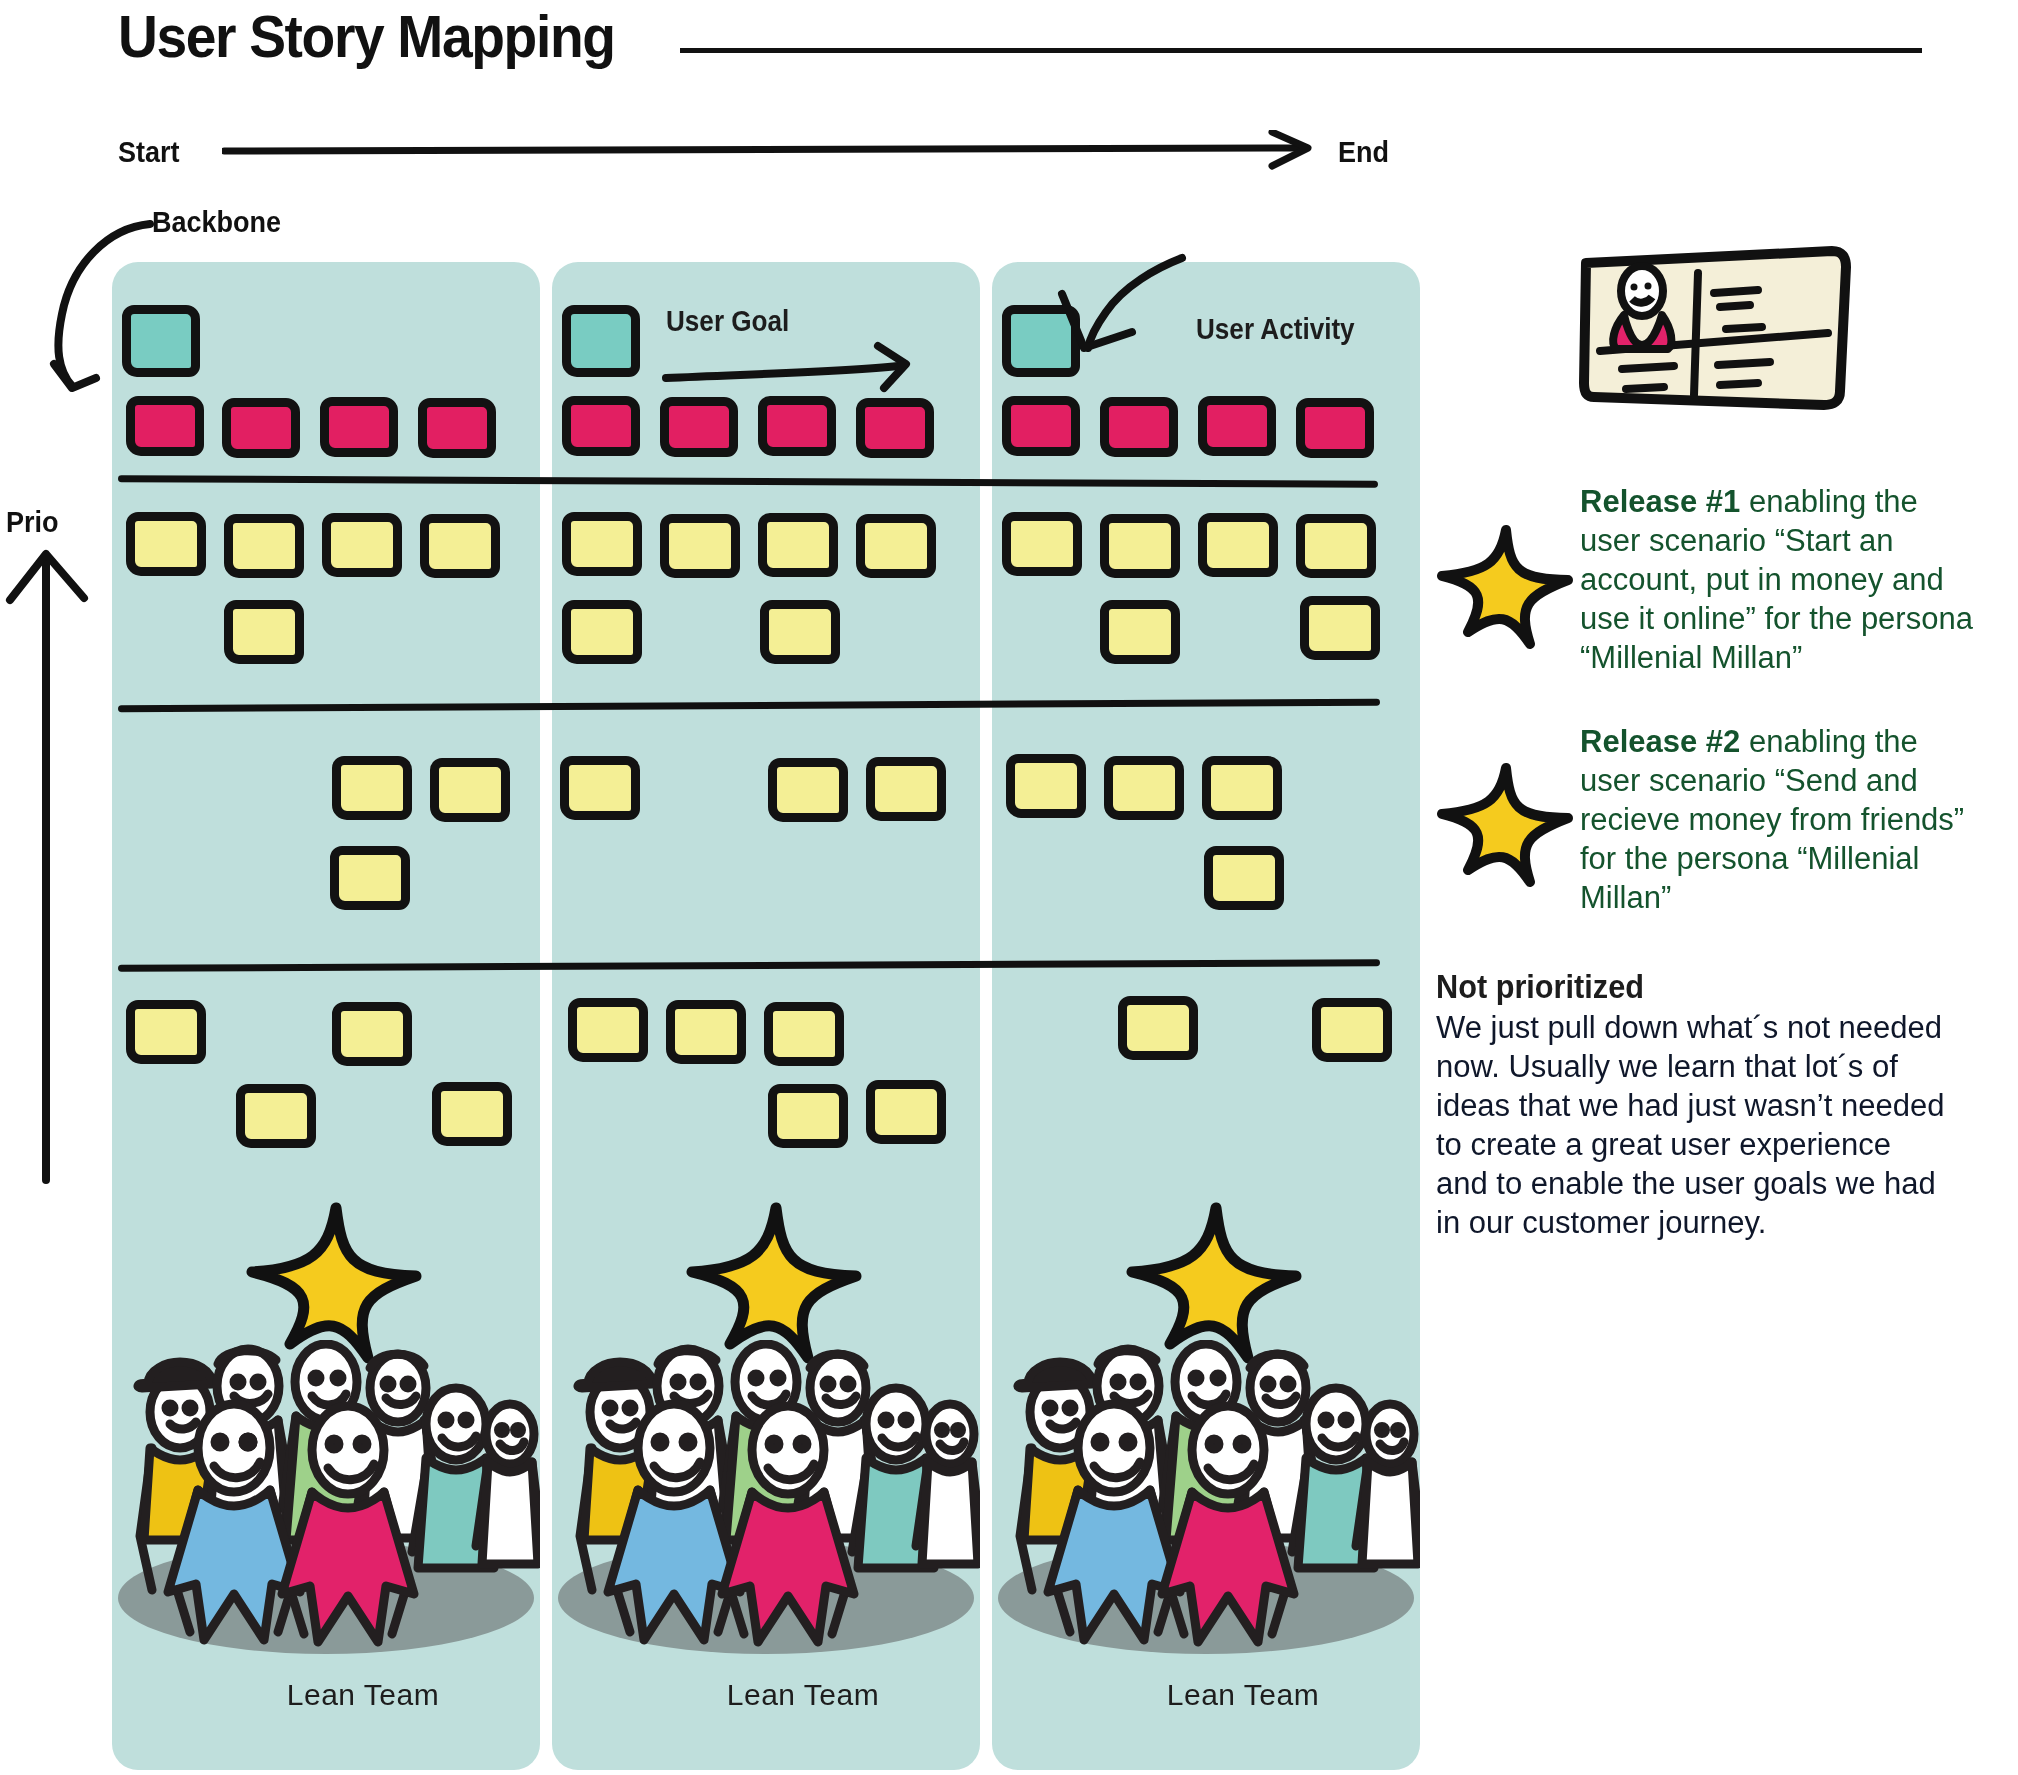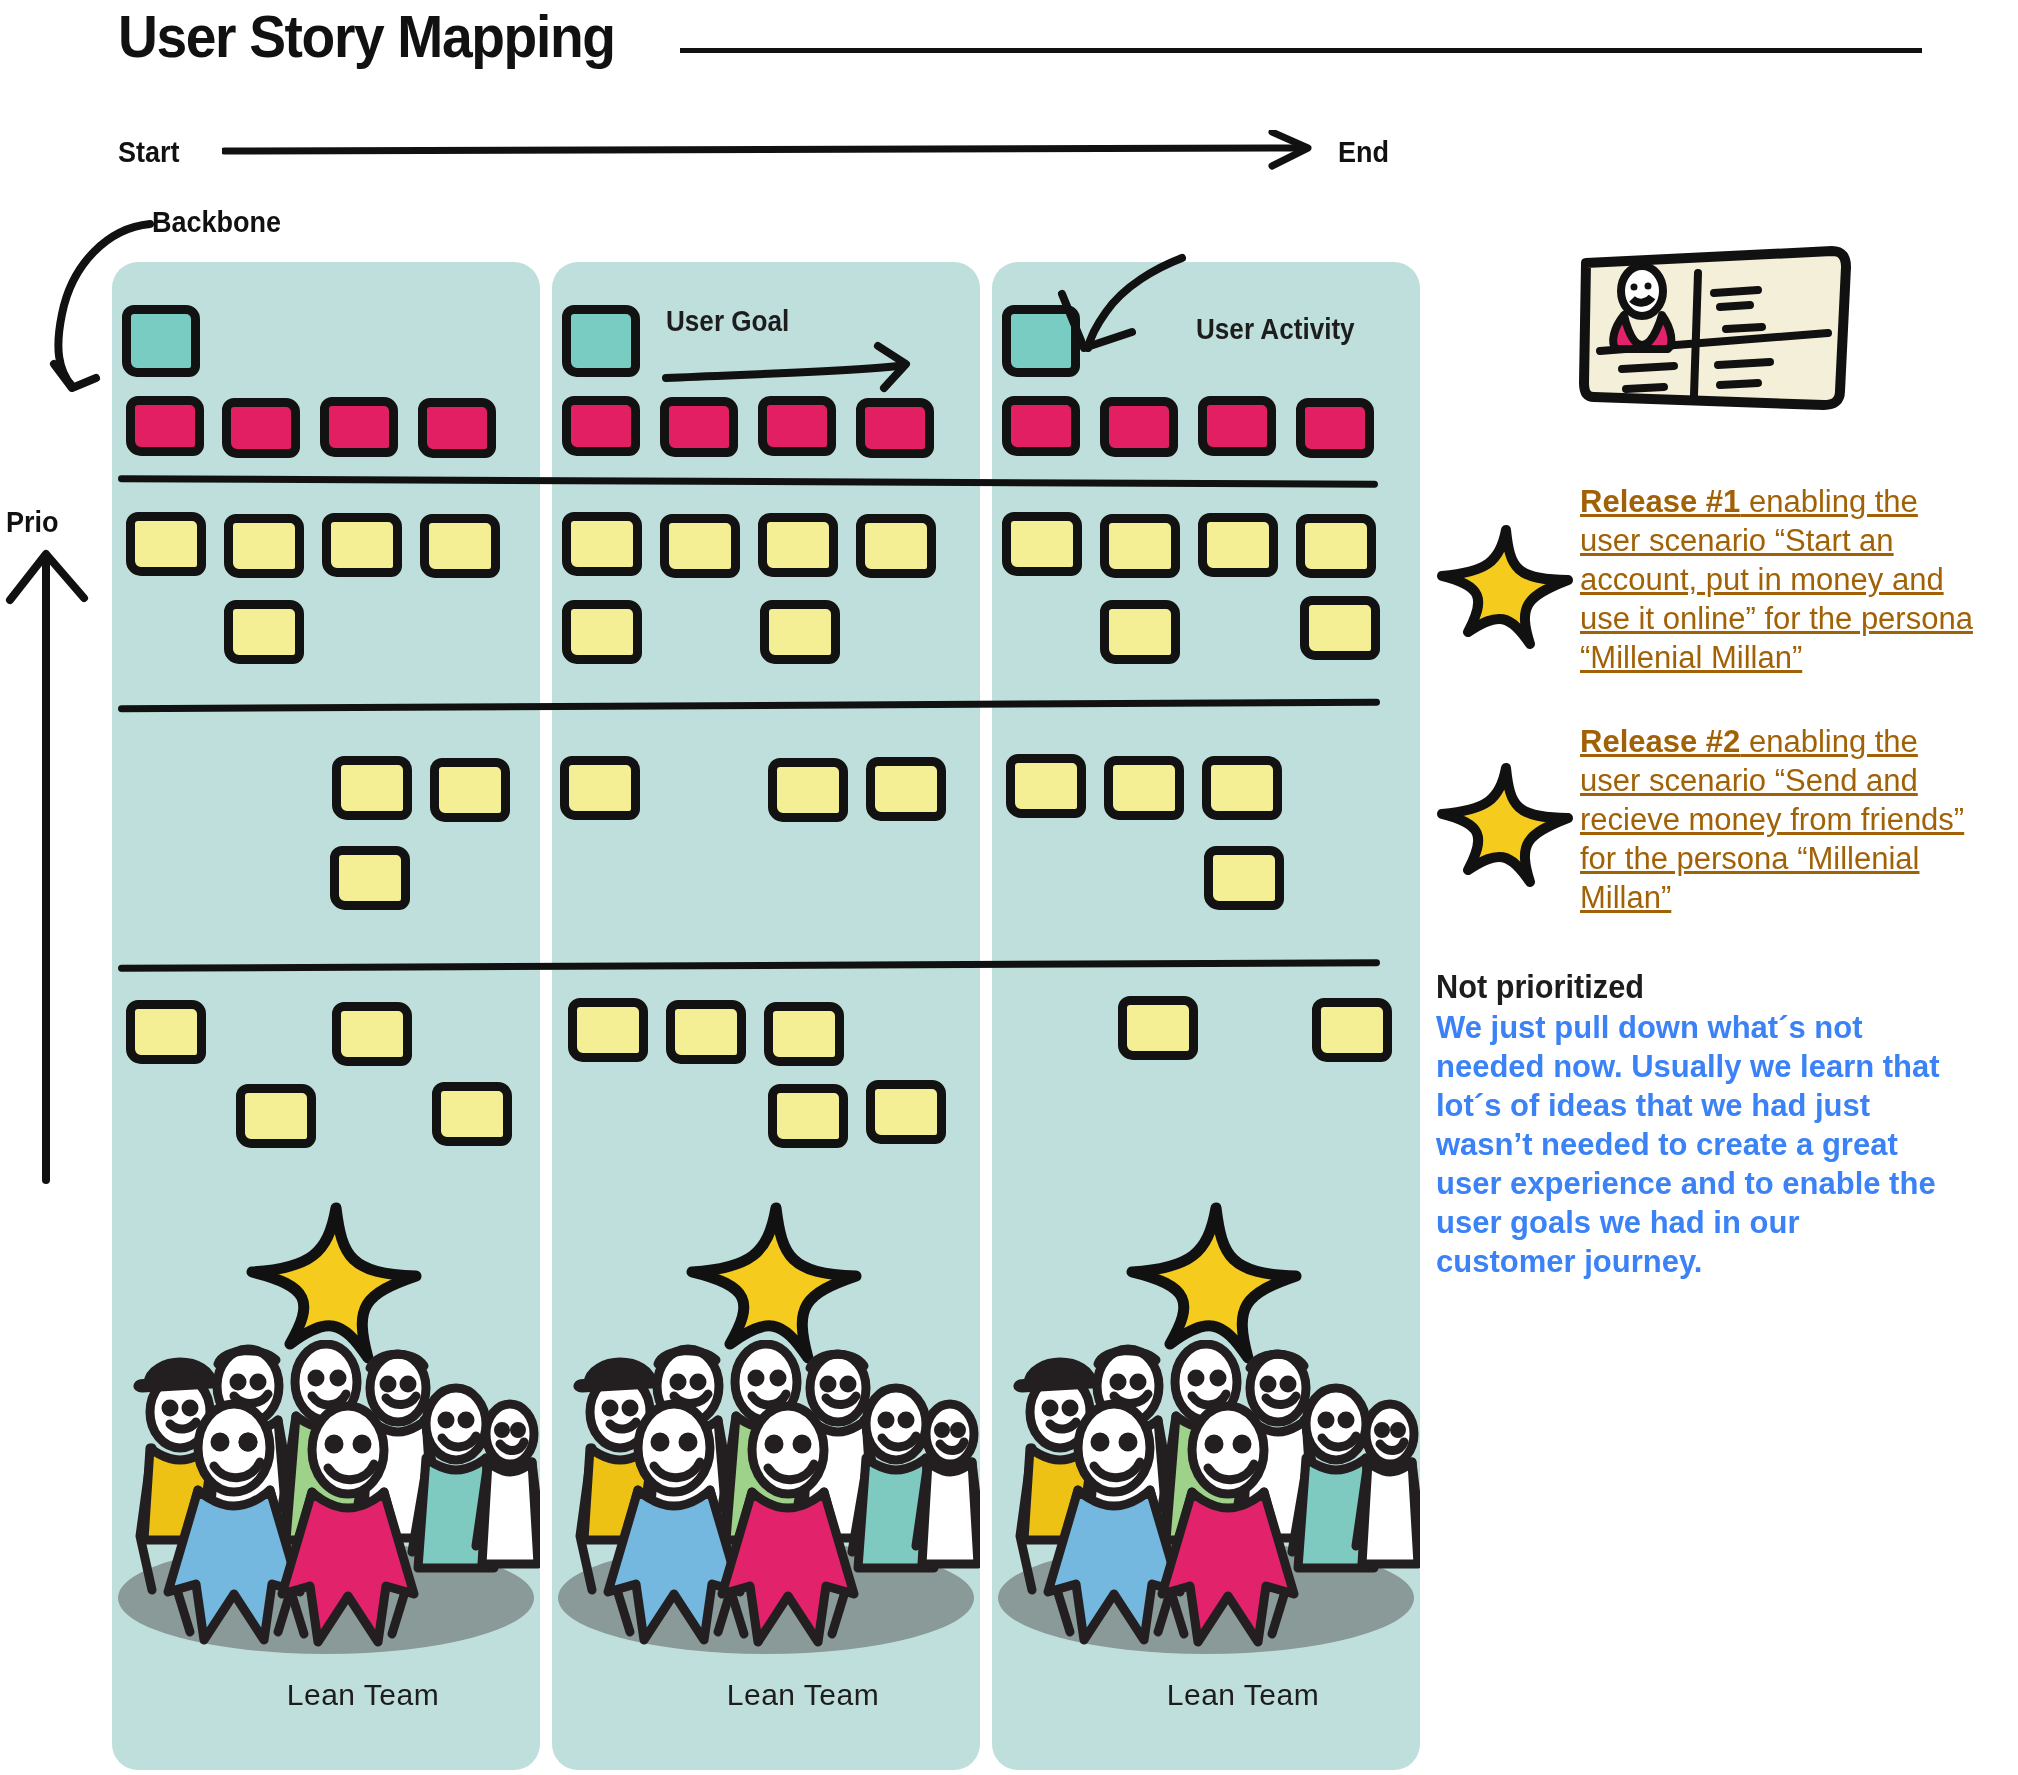--- a/index.html
+++ b/index.html
@@ -88,34 +88,33 @@
   .lean-caption {
     position: absolute; width: 502px; text-align: center;
     font-size: 30px; color: #1d1d1d; letter-spacing: 0.5px;
   }
 
   
   .persona-card { position: absolute; left: 1578px; top: 245px; }
   .rel-star { position: absolute; }
   .rel-text {
     position: absolute;
-    font-size: 31px; line-height: 39px; color: #a16207;
+    font-size: 31px; line-height: 39px; color: #14532d;
     width: 400px;
-    text-decoration: underline;
   }
   .rel-text b { font-weight: bold; }
 
   .np-head {
     position: absolute; left: 1436px; top: 968px;
     font-weight: bold; font-size: 33px; color: #1d1d1d;
     transform: scaleX(0.93); transform-origin: left top;
   }
   .np-body {
     position: absolute; left: 1436px; top: 1008px; width: 510px;
-    font-size: 31px; line-height: 39px; color: #3b82f6; font-weight: bold;
+    font-size: 31px; line-height: 39px; color: #0f172a;
   }
 
   
   .team { position: absolute; width: 428px; height: 330px; top: 1340px; }
   .team.c1 { left: 112px; }
   .team.c2 { left: 552px; }
   .team.c3 { left: 992px; }
 </style>
 </head>
 <body>

